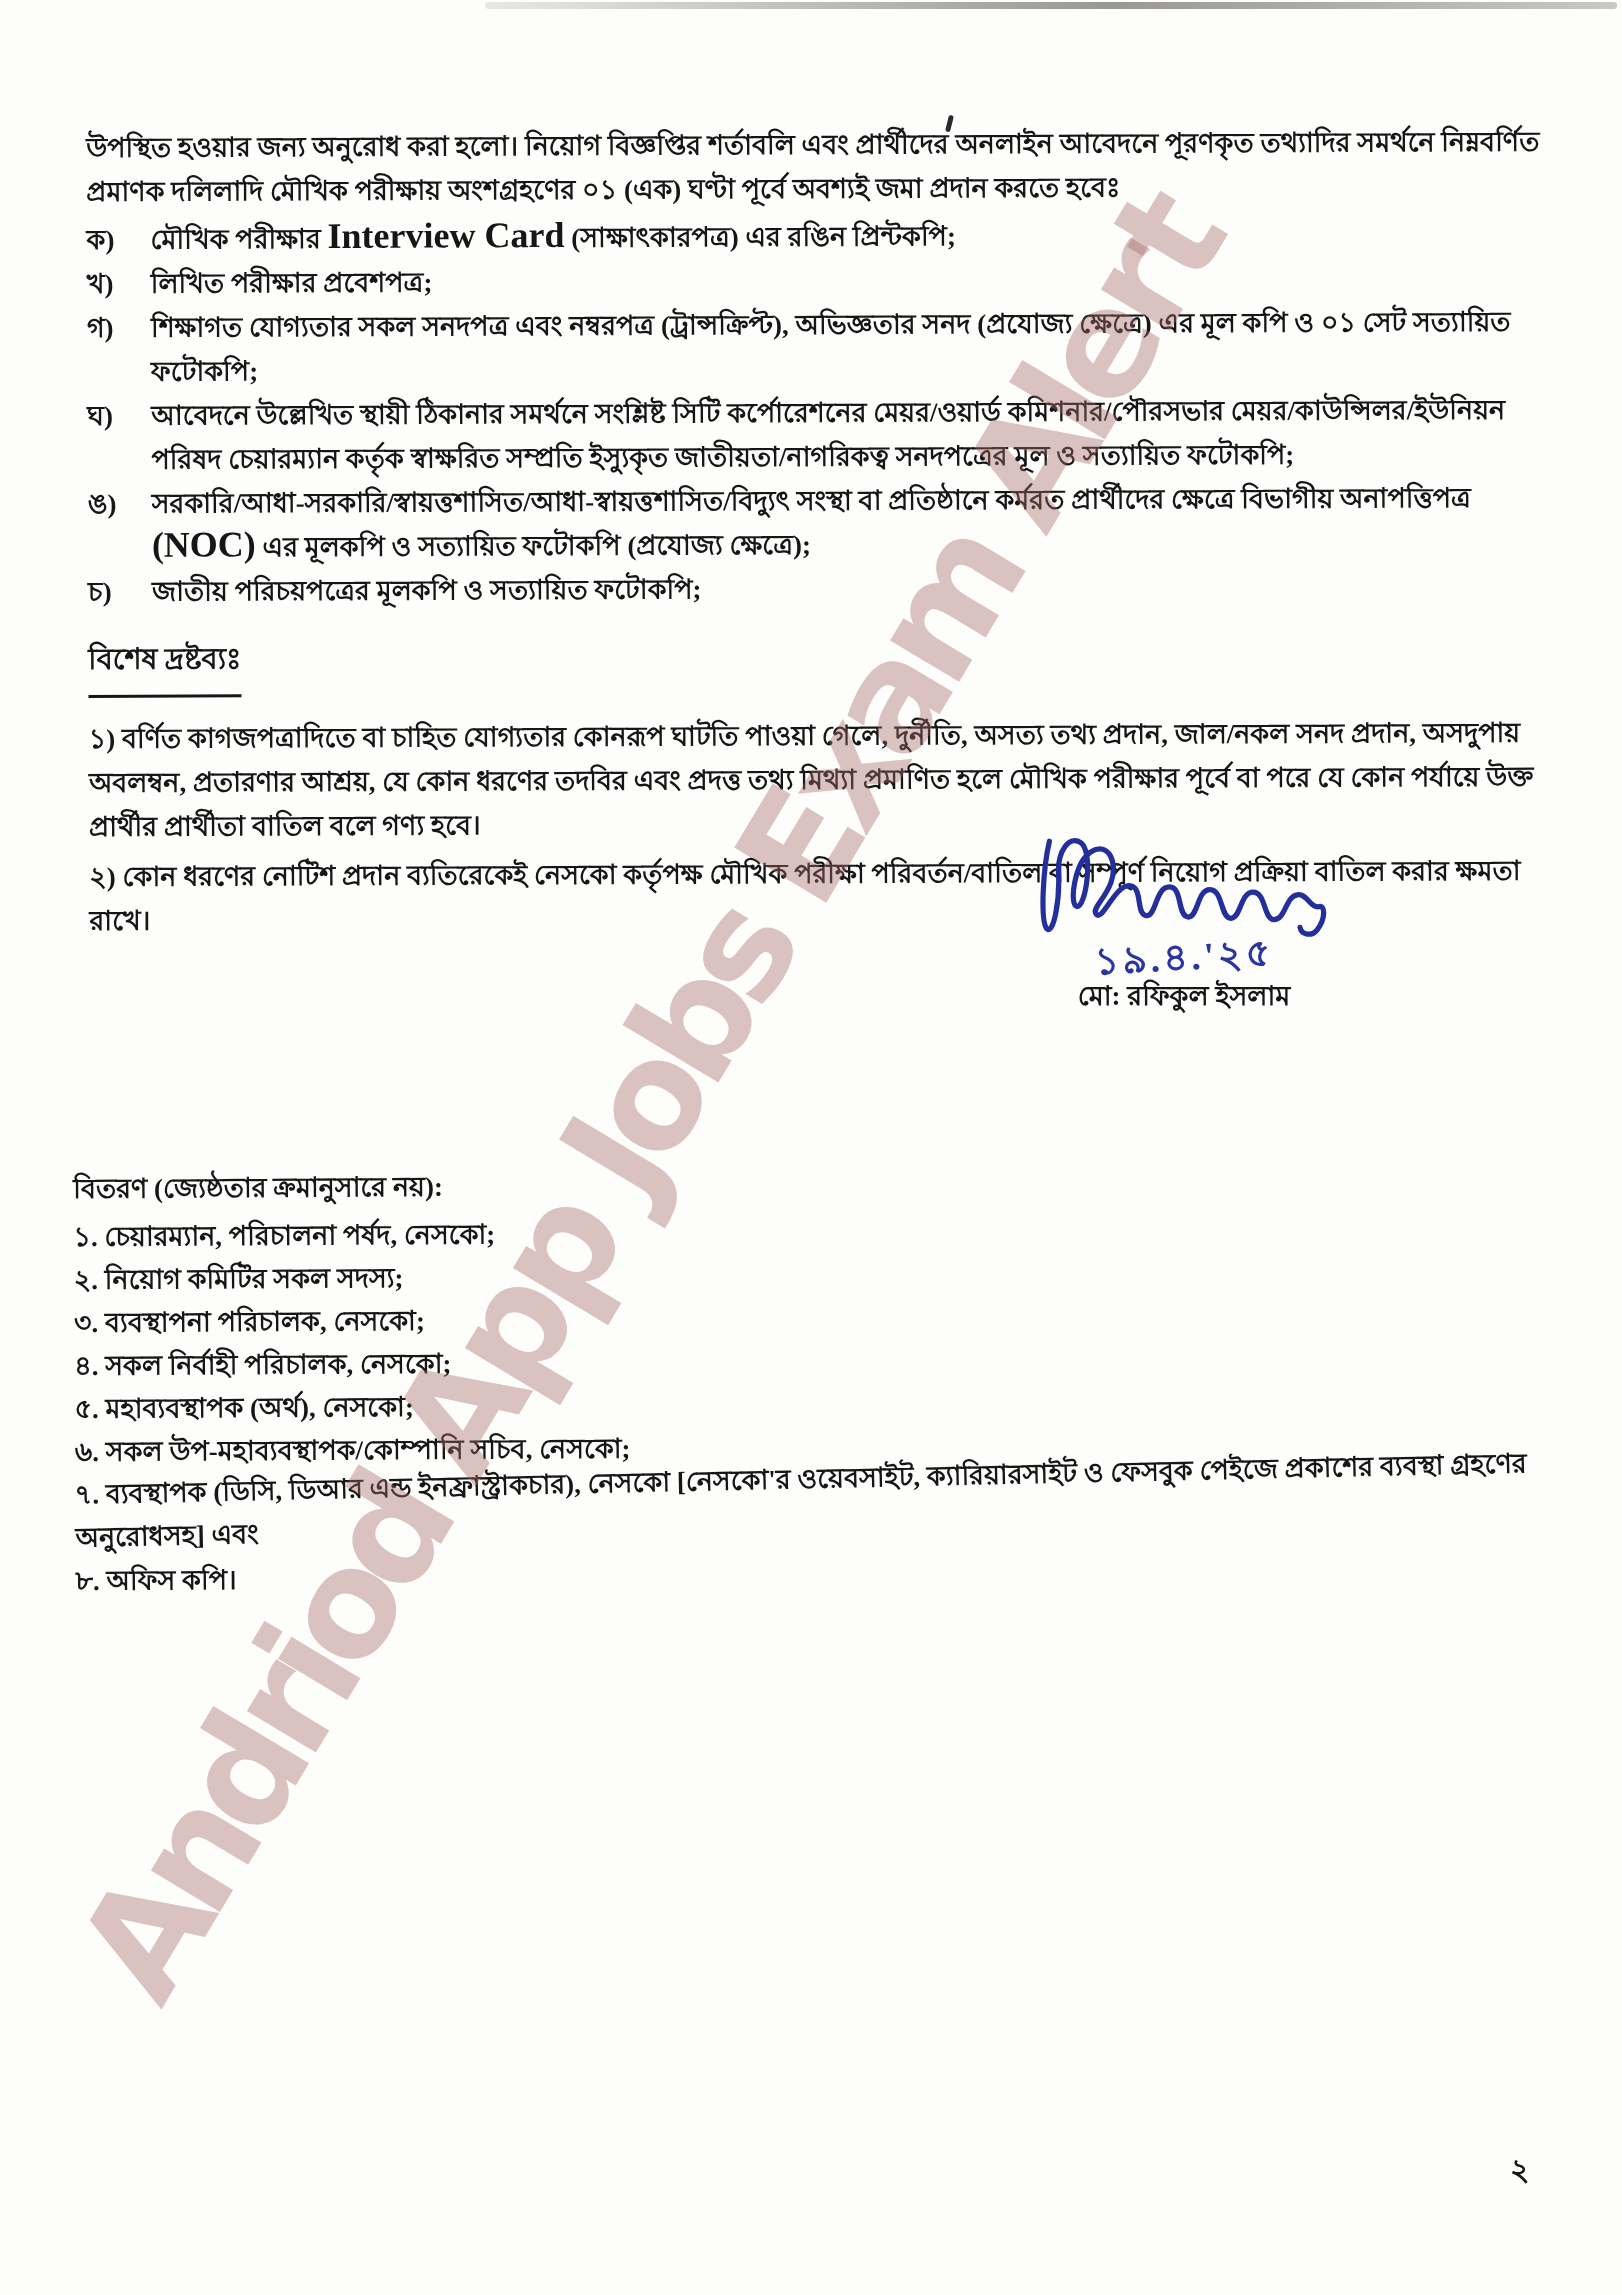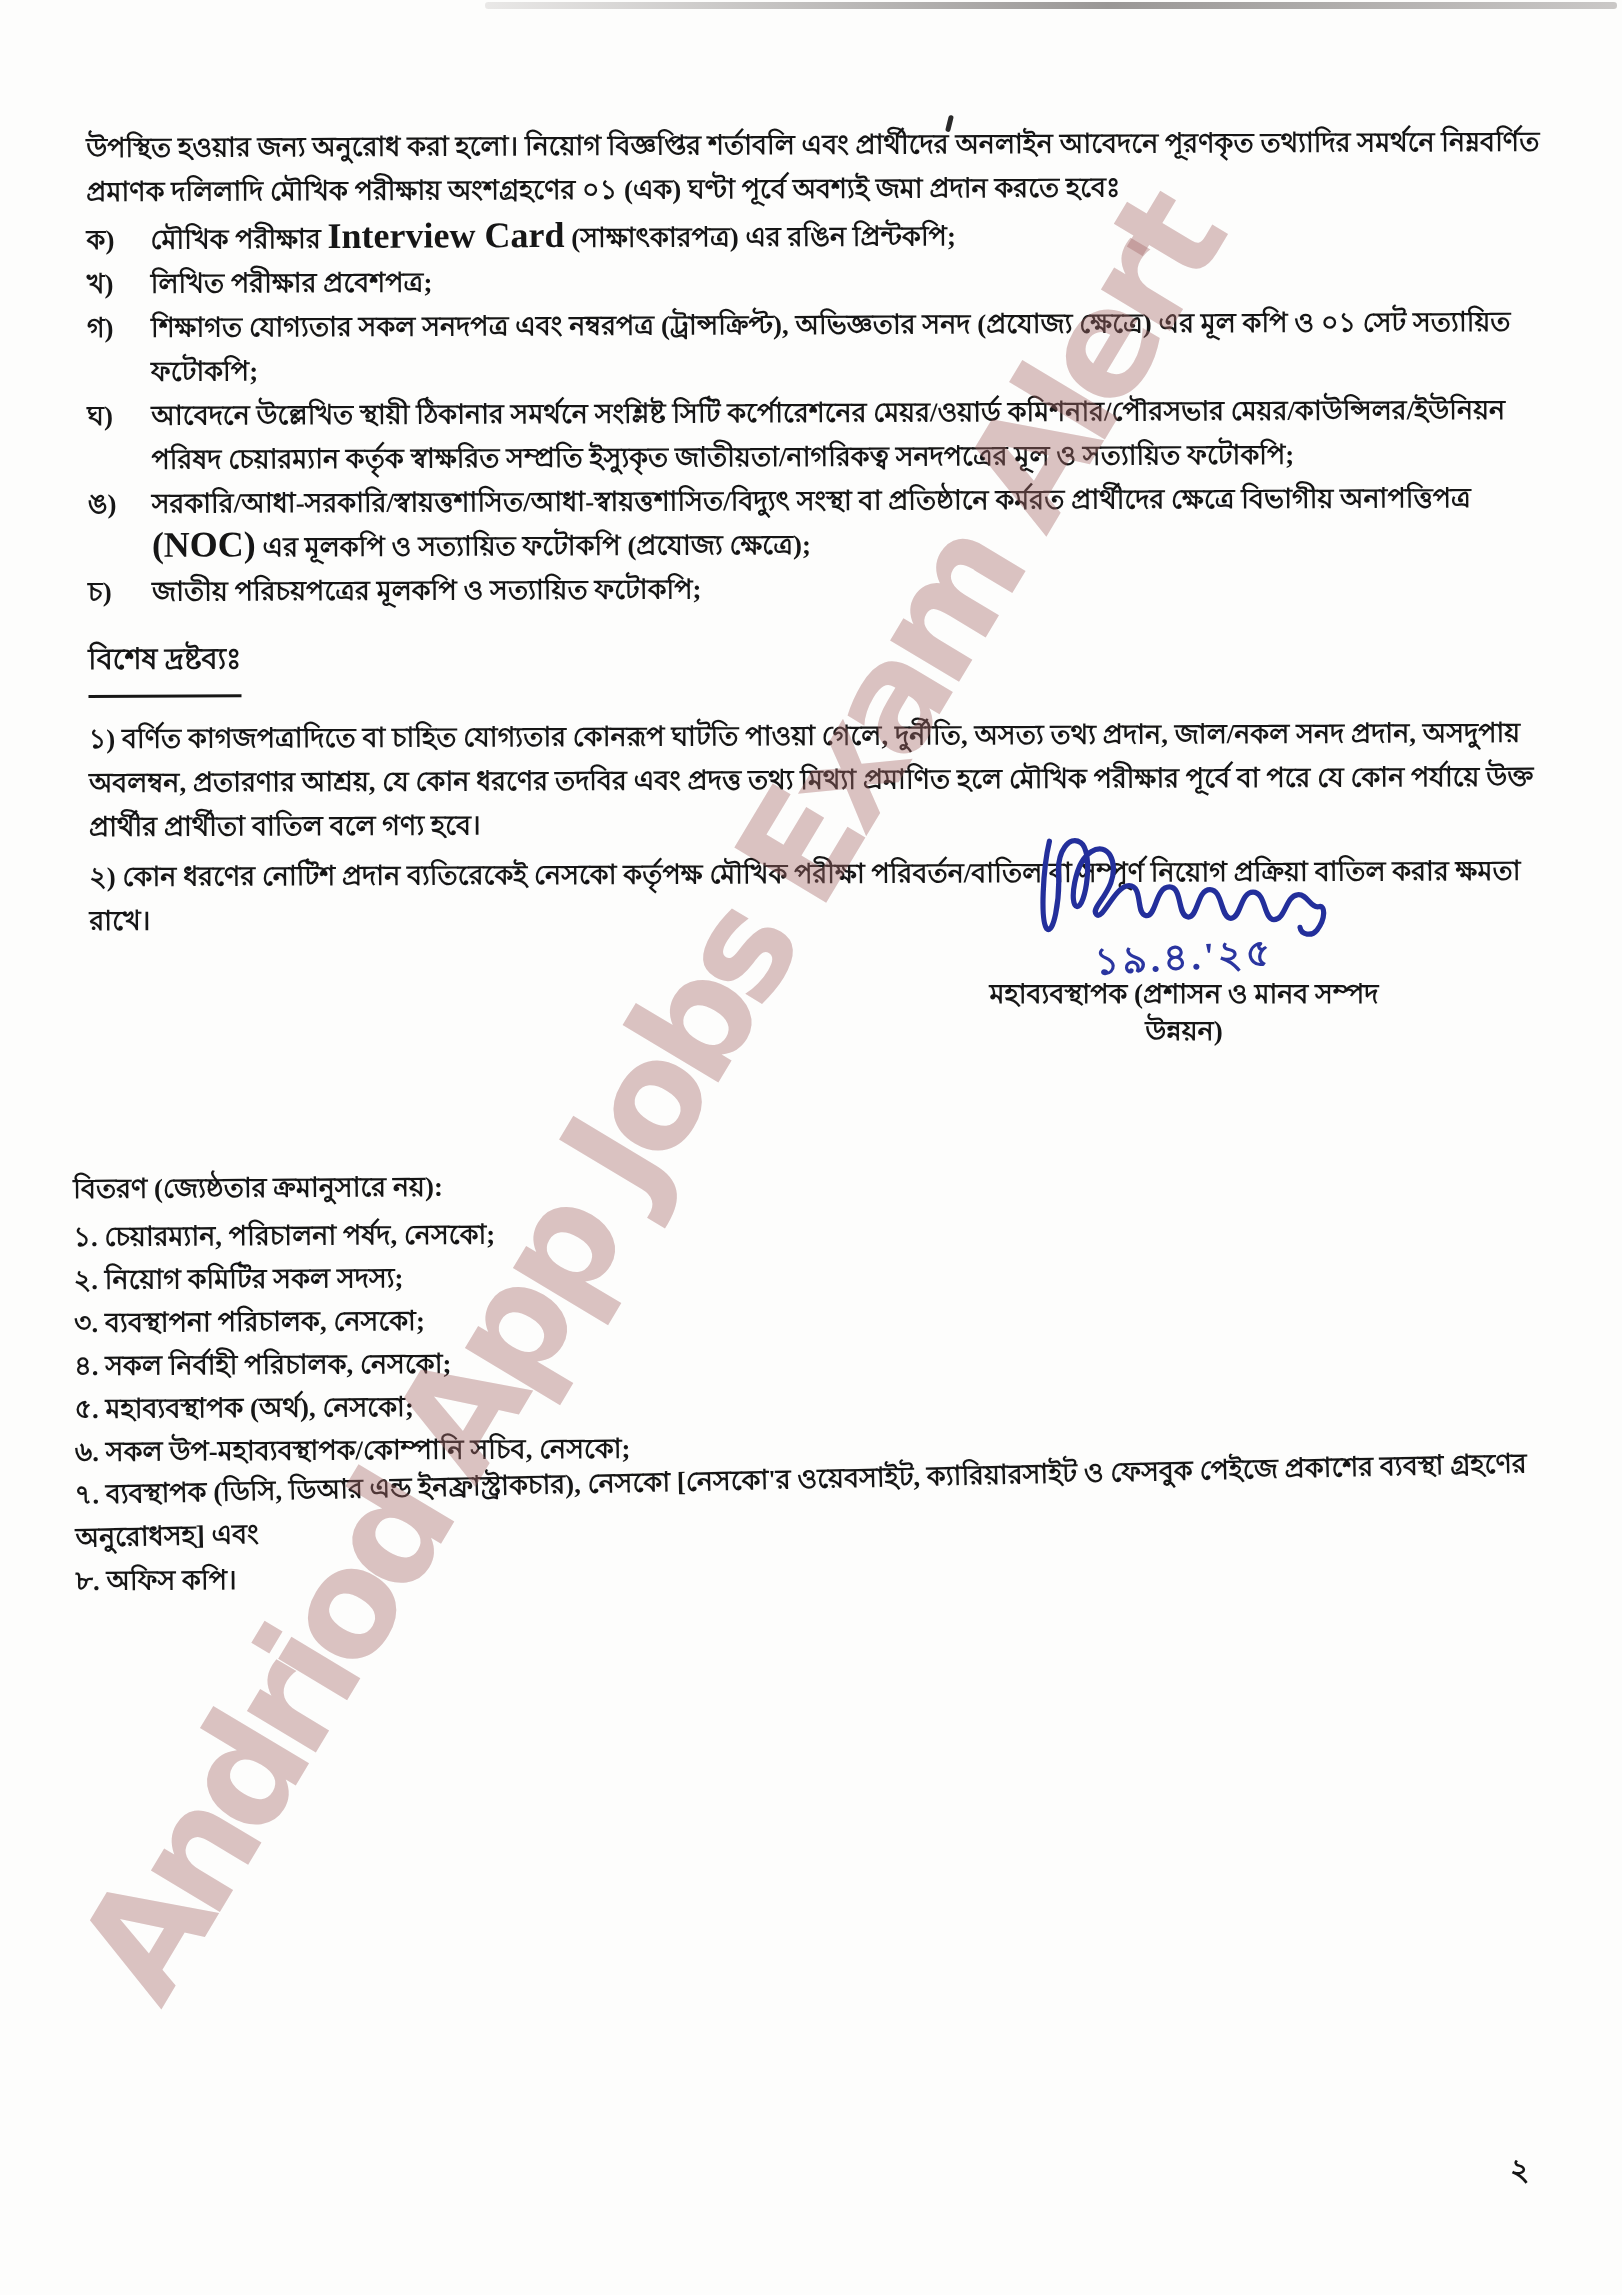--- a/index.html
+++ b/index.html
@@ -119,21 +119,21 @@
     <p class="note-para">১) বর্ণিত কাগজপত্রাদিতে বা চাহিত যোগ্যতার কোনরূপ ঘাটতি পাওয়া গেলে, দুর্নীতি, অসত্য তথ্য প্রদান, জাল/নকল সনদ প্রদান, অসদুপায় অবলম্বন, প্রতারণার আশ্রয়, যে কোন ধরণের তদবির এবং প্রদত্ত তথ্য মিথ্যা প্রমাণিত হলে মৌখিক পরীক্ষার পূর্বে বা পরে যে কোন পর্যায়ে উক্ত প্রার্থীর প্রার্থীতা বাতিল বলে গণ্য হবে।</p>
     <p class="note-para">২) কোন ধরণের নোটিশ প্রদান ব্যতিরেকেই নেসকো কর্তৃপক্ষ মৌখিক পরীক্ষা পরিবর্তন/বাতিল বা সম্পূর্ণ নিয়োগ প্রক্রিয়া বাতিল করার ক্ষমতা রাখে।</p>
   </div>
 </div>
 
 <div class="sig-block">
   <svg class="sig-svg" width="307" height="124" viewBox="0 0 470 190">
     <path d="M28,28 C18,70 14,150 24,162 C34,172 44,120 42,78 C40,44 58,18 76,30 C96,44 84,130 70,128 C58,126 66,60 92,44 C118,28 134,60 122,92 C112,118 92,132 100,140 C110,150 128,96 150,96 C172,96 160,140 176,142 C192,144 190,98 212,98 C232,98 224,142 240,144 C256,146 254,102 274,102 C294,102 290,146 306,146 C322,146 320,106 340,106 C360,106 356,148 372,148 C390,148 390,112 408,110 C424,108 428,132 442,128 C450,126 452,146 438,164 C430,174 414,172 412,160" fill="none" stroke="#232f9b" stroke-width="8" stroke-linecap="round" stroke-linejoin="round"></path>
   </svg>
   <div class="sig-date">১৯.৪.'২৫</div>
-  <div class="sig-designation">মহাব্যবস্থাপক (প্রশাসন ও মানব সম্পদ উন্নয়ন)</div>
+  <div class="sig-name">মো: রফিকুল ইসলাম</div>
 </div>
 
 <div class="dist">
   <p class="dist-heading">বিতরণ (জ্যেষ্ঠতার ক্রমানুসারে নয়):</p>
   <div class="dist-item">১. চেয়ারম্যান, পরিচালনা পর্ষদ, নেসকো;</div>
   <div class="dist-item">২. নিয়োগ কমিটির সকল সদস্য;</div>
   <div class="dist-item">৩. ব্যবস্থাপনা পরিচালক, নেসকো;</div>
   <div class="dist-item">৪. সকল নির্বাহী পরিচালক, নেসকো;</div>
   <div class="dist-item">৫. মহাব্যবস্থাপক (অর্থ), নেসকো;</div>
   <div class="dist-item">৬. সকল উপ-মহাব্যবস্থাপক/কোম্পানি সচিব, নেসকো;</div>

